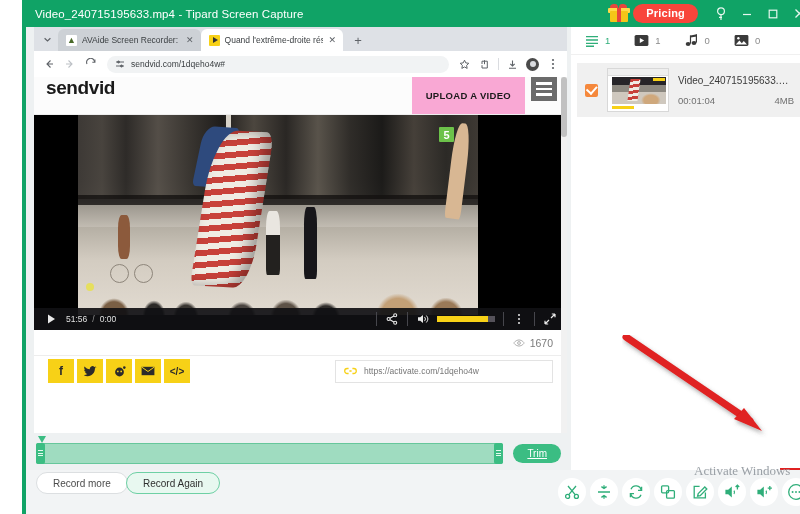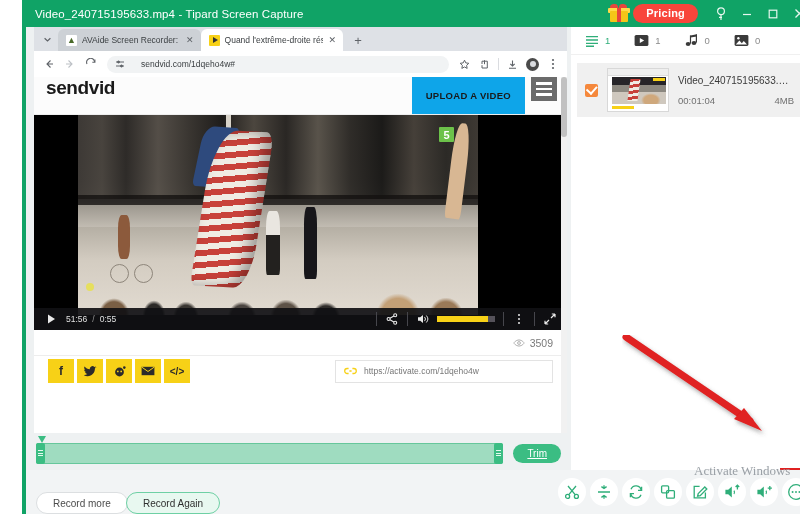--- a/index.html
+++ b/index.html
@@ -122,21 +122,21 @@
     position: relative; width: 100%; height: 26px; background: #ffffff;
     display: flex; align-items: center; padding: 0 6px; gap: 3px;
   }
   .nav-btn {
     width: 18px; height: 18px; display: flex; align-items: center;
     justify-content: center; color: #5f6368; cursor: pointer; flex: 0 0 18px;
   }
   .nav-btn.disabled { color: #bdc1c6; }
   .urlbox {
     flex: 1; height: 17px; background: #f1f3f4; border-radius: 9px;
-    display: flex; align-items: center; padding: 0 8px; gap: 16px;
+    display: flex; align-items: center; padding: 0 8px; gap: 6px;
     margin: 0 4px; cursor: text;
   }
   .url-text { font-size: 8.5px; color: #3c4043; white-space: nowrap; }
   .omni-icon {
     width: 17px; height: 18px; display: flex; align-items: center;
     justify-content: center; color: #5f6368; cursor: pointer; flex: 0 0 17px;
   }
   .omni-sep {
     width: 1px; height: 12px; background: #dadce0; flex: 0 0 1px; margin: 0 2px;
   }
@@ -165,21 +165,21 @@
   .sv-header {
     position: relative; height: 38px; background: #fcfcfc;
     display: flex; padding: 0 10px 0 12px;
     border-bottom: 1px solid #eee;
   }
   .sv-logo {
     font-size: 19px; font-weight: bold; color: #1a1a1a; letter-spacing: -.4px;
   }
   .sv-spacer { flex: 1; }
   .sv-upload {
-    background: #0ea5e9; color: #1a1a1a; font-size: 9.5px; font-weight: bold;
+    background: #f9a8d4; color: #1a1a1a; font-size: 9.5px; font-weight: bold;
     padding: 7px 14px; border: none; cursor: pointer; letter-spacing: .3px;
   }
   .sv-burger {
     width: 26px; height: 24px; background: #6b6b6b; margin-left: 6px;
     display: flex; flex-direction: column; justify-content: center;
     align-items: center; gap: 3px; cursor: pointer;
   }
   .sv-burger i { width: 16px; height: 2.5px; background: #fff; display: block; }
 
   .video-wrap {
@@ -387,21 +387,21 @@
     width: 24px; height: 22px; display: flex; align-items: center;
     justify-content: center; color: #3bbd83; cursor: pointer;
   }
 
   
   .bottombar {
     position: absolute; left: 4px; bottom: 0; width: 792px; height: 44px;
     background: #f2f4f5;
   }
   .rec-btn {
-    position: absolute; top: 22px; height: 22px; border-radius: 11px;
+    position: absolute; top: 2px; height: 22px; border-radius: 11px;
     font-size: 10px; cursor: pointer; padding: 0 16px;
   }
   .rec-more {
     left: 10px; background: #fff; border: 1px solid #dcdfe1; color: #4c4c4c;
   }
   .rec-again {
     left: 100px; background: #e8f8f0; border: 1px solid #6ed0a4; color: #2f2f2f;
   }
   .tool-icons {
     position: absolute; right: 8px; top: 5px; height: 34px;
@@ -671,21 +671,21 @@
             </div>
             <div class="vplayer-bar">
               <div class="vp-btn">
                 <svg width="9" height="10" viewBox="0 0 9 10" fill="currentColor">
                     <path d="M1 0.6l7 4.4-7 4.4z"></path>
                   </svg>
               </div>
               <div class="vp-time">
                 <span>51:56</span>
                 <span class="sep">/</span>
-                <span>0:55</span>
+                <span>0:00</span>
               </div>
               <div class="vp-flex"></div>
               <div class="vp-divider"></div>
               <div class="vp-btn">
                 <svg width="12" height="12" viewBox="0 0 12 12" fill="none" stroke="currentColor" stroke-width="1.1">
                   <circle cx="9.2" cy="2.3" r="1.5"></circle>
                     <circle cx="2.6" cy="6" r="1.5"></circle>
                     <circle cx="9.2" cy="9.7" r="1.5"></circle>
                   <path d="M7.9 3.1L3.9 5.3M3.9 6.7l4 2.2"></path>
                 </svg>
@@ -717,21 +717,21 @@
               </div>
             </div>
           </div>
 
           <div class="sv-title-row">
             <span class="sv-views">
               <svg width="12" height="8" viewBox="0 0 12 8" fill="none" stroke="#b0b0b0" stroke-width="1">
                 <path d="M.8 4S2.8.9 6 .9 11.2 4 11.2 4 9.2 7.1 6 7.1.8 4 .8 4z"></path>
                   <circle cx="6" cy="4" r="1.4"></circle>
               </svg>
-              <span>3509</span>
+              <span>1670</span>
             </span>
           </div>
 
           <div class="sv-share-row">
             <div class="share-btn">f</div>
             <div class="share-btn">
               <svg width="13" height="11" viewBox="0 0 13 11" fill="#2b2b2b">
                   <path d="M12.5 1.3c-.5.2-1 .4-1.5.4.5-.3.9-.8 1.1-1.4-.5.3-1.1.5-1.7.7A2.6 2.6 0 005.9 3.3C3.7 3.2 1.8 2.2.5.6c-.6 1.1-.3 2.5.8 3.2-.4 0-.8-.1-1.2-.3 0 1.2.9 2.3 2.1 2.6-.4.1-.8.1-1.2 0 .3 1 1.3 1.8 2.4 1.8-1.1.9-2.5 1.3-3.9 1.1 1.2.8 2.6 1.2 4 1.2 4.9 0 7.6-4.1 7.4-7.8.5-.4.9-.8 1.3-1.3z"></path>
                 </svg>
             </div>

